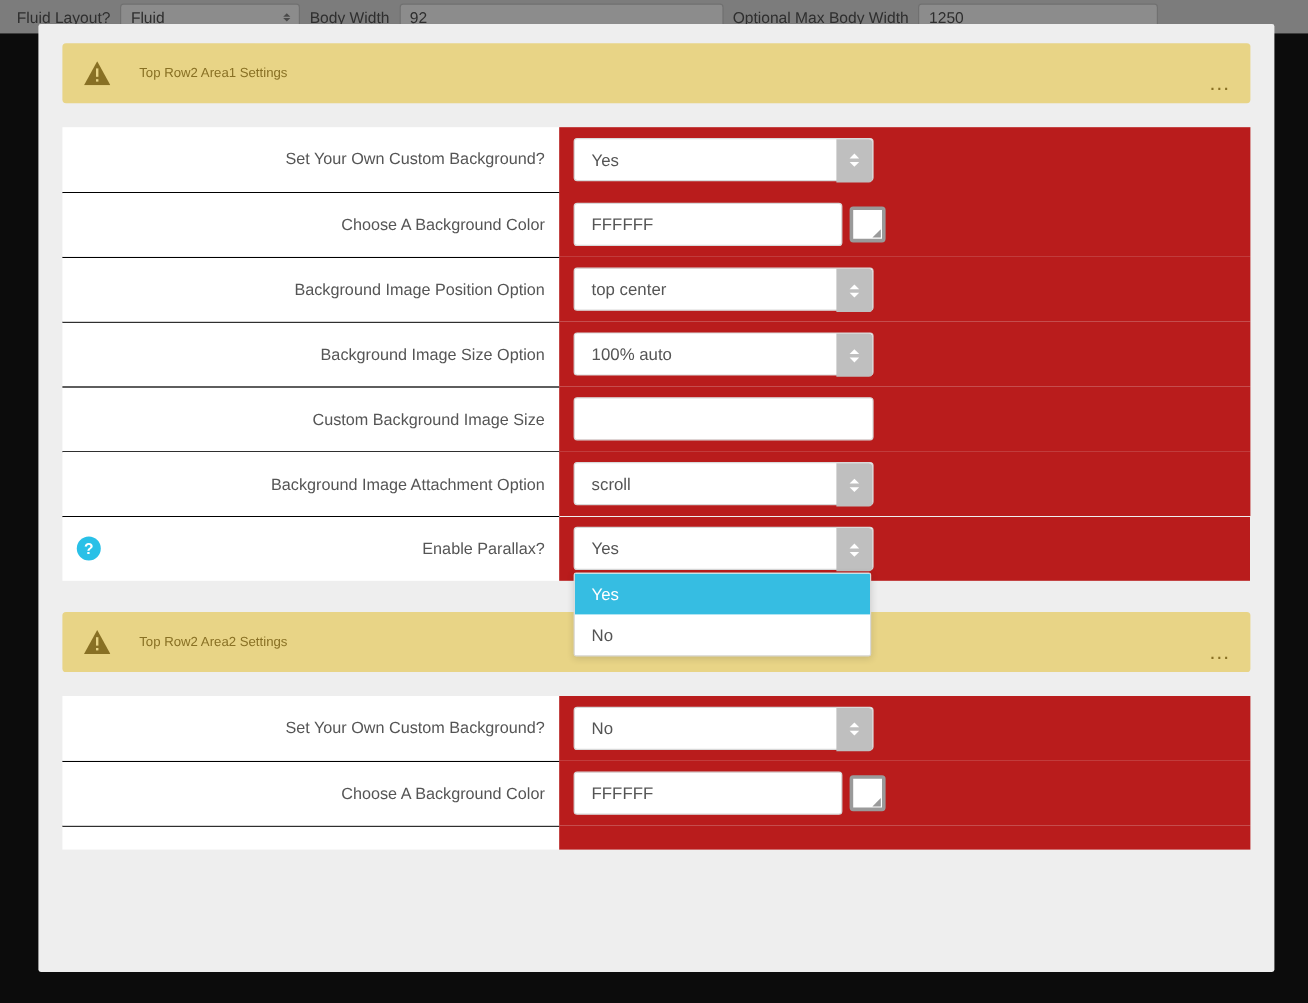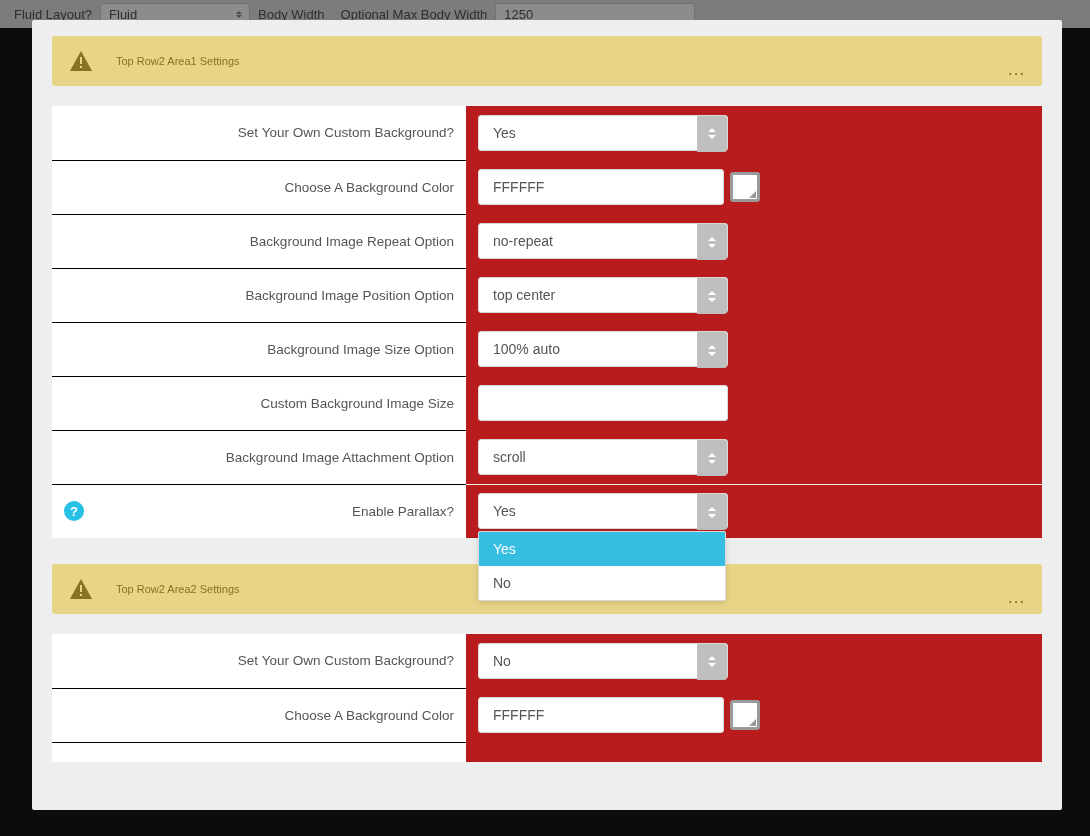--- a/index.html
+++ b/index.html
@@ -87,21 +87,21 @@
     display:flex; flex-direction:column; align-items:center; justify-content:center; gap:3px;
   }
   .select-box .stepper::before,
   .select-box .stepper::after { content:"";width:0;height:0;border-left:4px solid transparent;border-right:4px solid transparent;}
   .select-box .stepper::before{ border-bottom:4px solid #fff;}
   .select-box .stepper::after { border-top:4px solid #fff;}
 
   .text-box { width:250px; padding:0 14px; }
 
   .color-row { display:flex; align-items:center; gap:6px; }
-  .color-row .text-box { width:246px;text-align:center; }
+  .color-row .text-box { width:224px;text-align:center; }
   .swatch {
     width:30px; height:30px; border:3px solid #9a9a9a; border-radius:3px; background:#fff; position:relative;
   }
   .swatch::after{
     content:""; position:absolute; right:1px; bottom:1px; width:0;height:0;
     border-left:7px solid transparent; border-bottom:7px solid #9a9a9a;
   }
 
   
   .dropdown-open {
@@ -117,20 +117,23 @@
 </head>
 <body>
 
 <div class="backdrop-top">
   <span class="bd-label">Fluid Layout?</span>
   <div class="bd-select small">
     <span>Fluid</span>
     <span class="caret"></span>
   </div>
   <span class="bd-label">Body Width</span>
+  <div class="bd-input" style="min-width:270px">
+    <span>92</span>
+  </div>
   <span class="bd-label">Optional Max Body Width</span>
   <div class="bd-input" style="min-width:200px">
     <span>1250</span>
   </div>
 </div>
 <div class="backdrop-dark"></div>
 
 <div class="dim-overlay"></div>
 
 <div class="modal">
@@ -164,29 +167,20 @@
         <td class="ctrl-cell">
           <div class="color-row">
             <div class="text-box">
               <span>FFFFFF</span>
             </div>
             <div class="swatch"></div>
           </div>
         </td>
       </tr>
       <tr>
-        <td class="label-cell">Background Image Repeat Option</td>
-        <td class="ctrl-cell">
-          <div class="select-box">
-            <span>no-repeat</span>
-            <span class="stepper"></span>
-          </div>
-        </td>
-      </tr>
-      <tr>
         <td class="label-cell">Background Image Position Option</td>
         <td class="ctrl-cell">
           <div class="select-box">
             <span>top center</span>
             <span class="stepper"></span>
           </div>
         </td>
       </tr>
       <tr>
         <td class="label-cell">Background Image Size Option</td>

